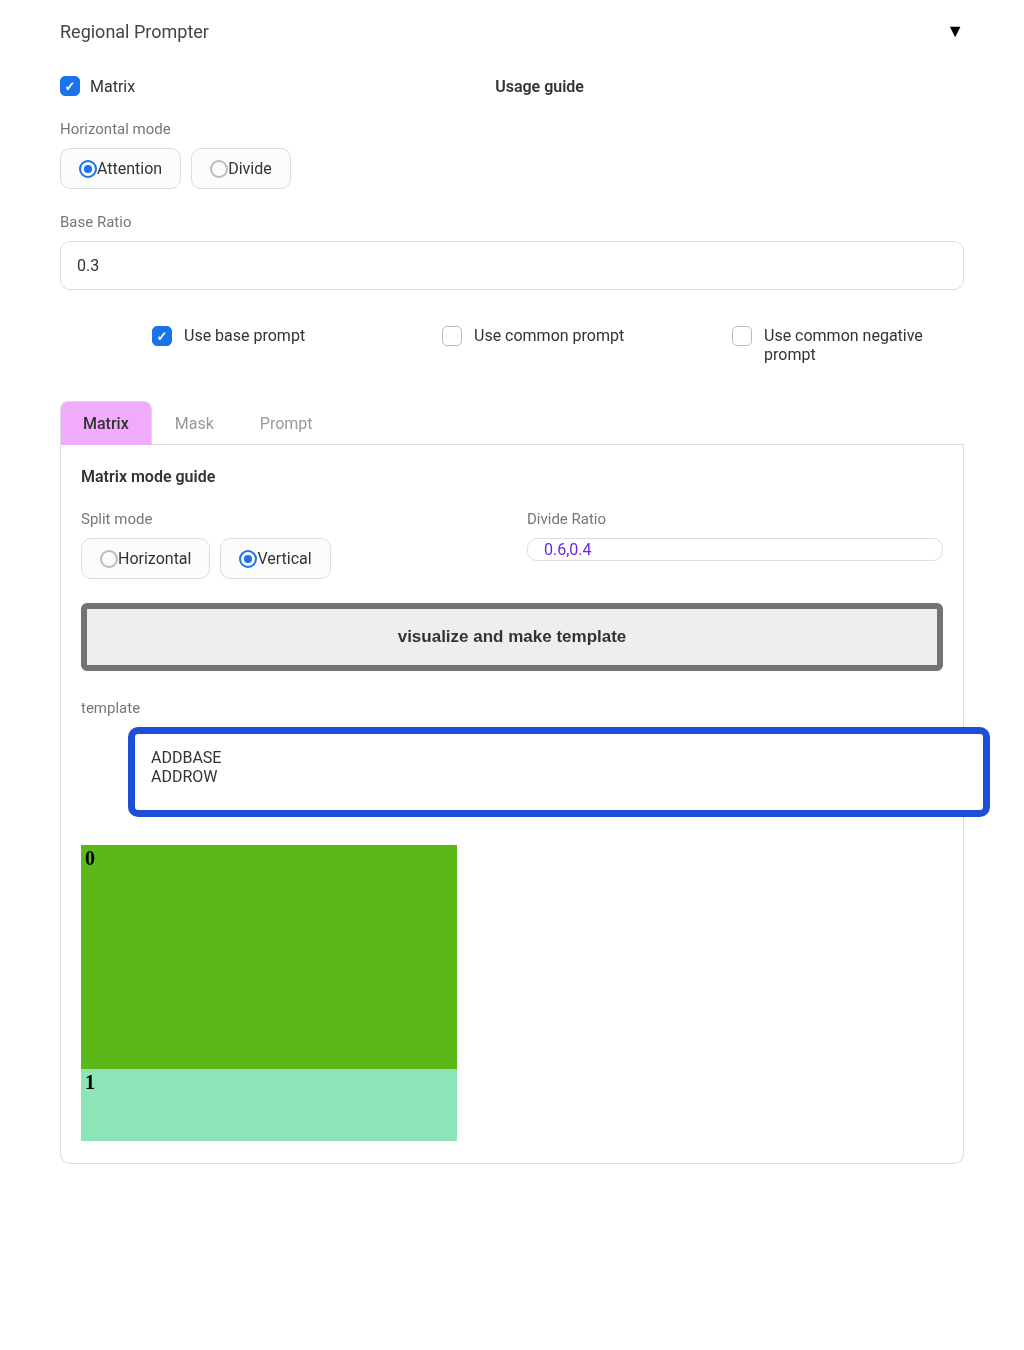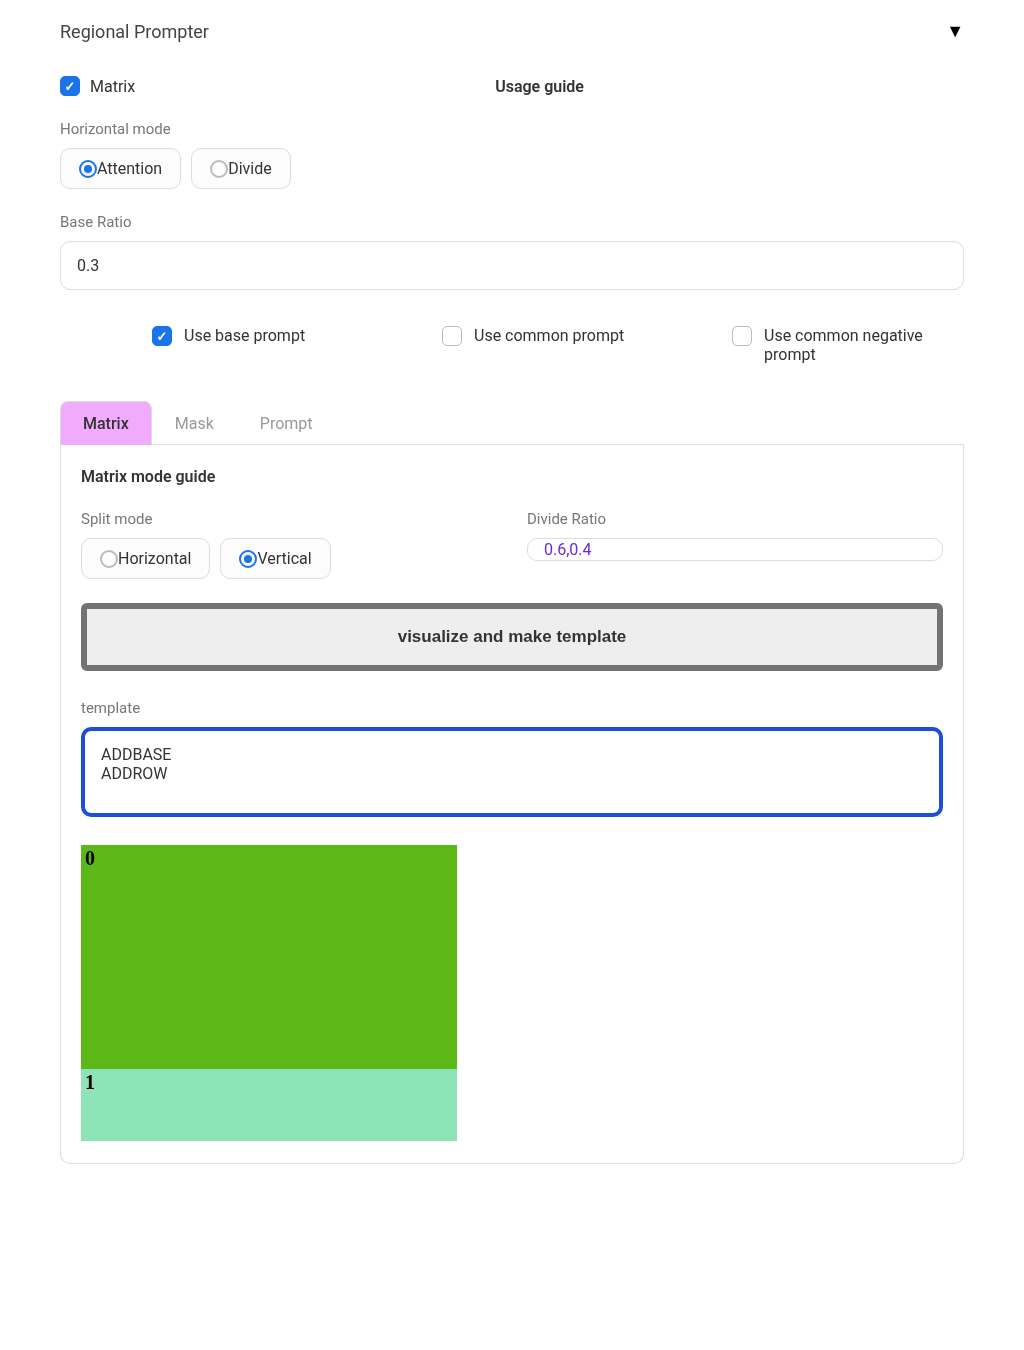--- a/index.html
+++ b/index.html
@@ -187,30 +187,31 @@
     border-radius: 6px;
     padding: 18px;
     font-size: 17px;
     font-weight: 600;
     color: #333;
     cursor: pointer;
     margin-bottom: 28px;
   }
   .template-box {
     width: 100%;
-    border: 4px solid #1d4ed8;
+    border: 7px solid #1d4ed8;
     border-radius: 10px;
     padding: 14px 16px;
     font-size: 16px;
     color: #333;
     min-height: 90px;
     white-space: pre-line;
     margin-bottom: 24px;
     font-family: inherit;
     resize: none;
+    margin-left: 47px;
   }
   .viz {
     width: 376px;
     position: relative;
   }
   .viz-region {
     width: 100%;
     position: relative;
     font-family: Georgia, serif;
     font-weight: bold;

